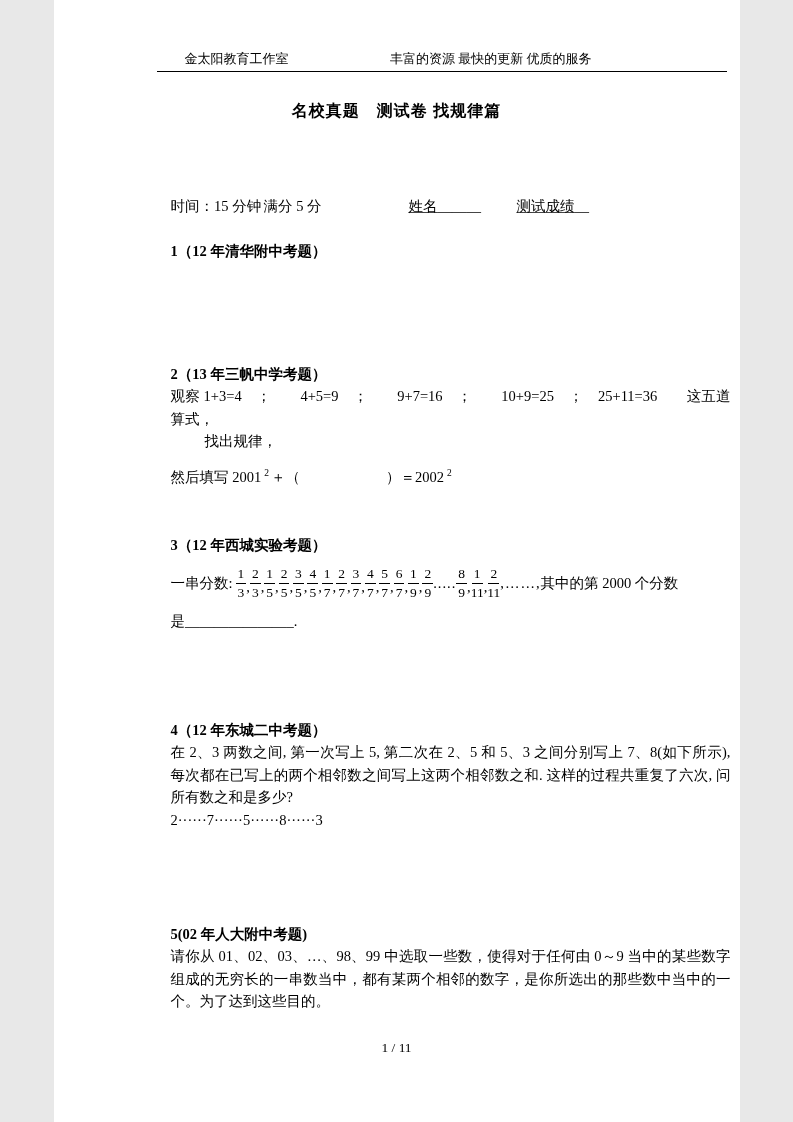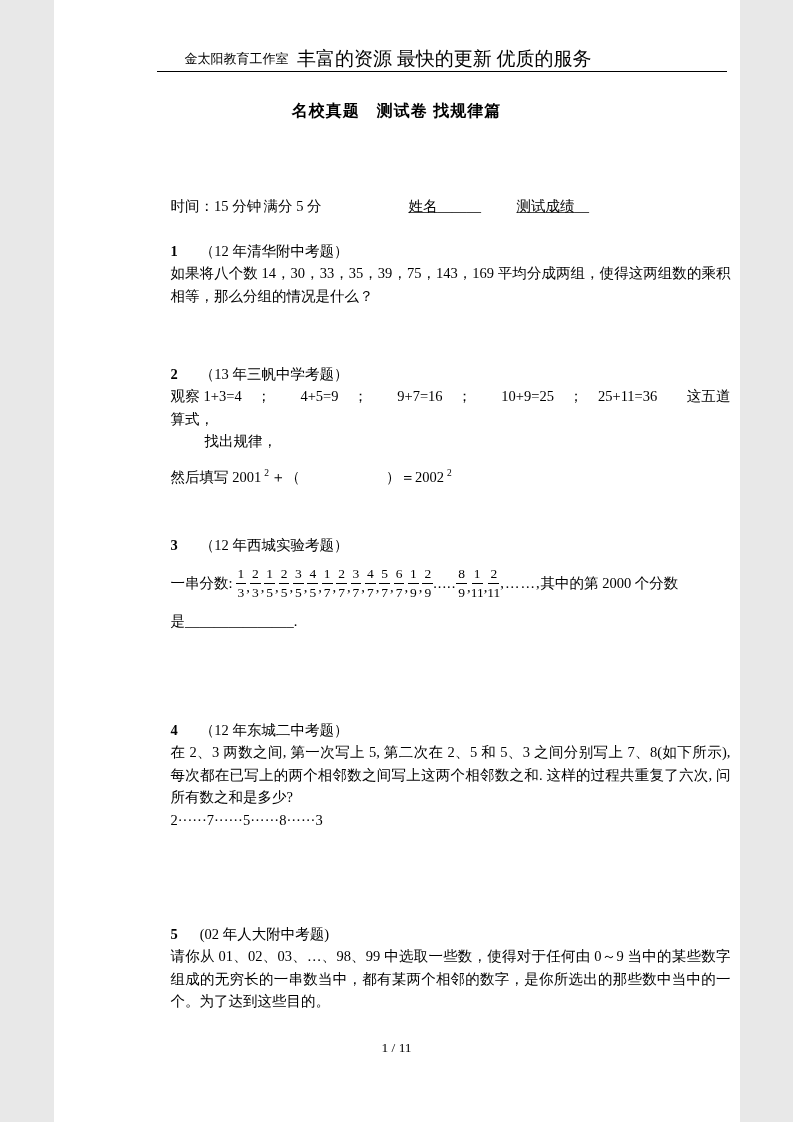--- a/index.html
+++ b/index.html
@@ -9,42 +9,42 @@
     margin:0 auto;
     background:#ffffff;
     font-family:"Liberation Serif","DejaVu Serif",serif;
     color:#000;
     font-size:14.5px;
     line-height:22.4px;
     overflow:hidden;
   }
   
   .hdr-left{position:absolute;left:131px;top:50px;font-size:13px;line-height:18px;}
-  .hdr-right{position:absolute;right:148px;top:50px;font-size:19px;line-height:18px;}
+  .hdr-right{position:absolute;right:148px;top:50px;font-size:13px;line-height:18px;}
   .hdr-rule{position:absolute;left:103px;top:71px;width:570px;height:0;border-top:1.6px solid #000;}
   
   .title{
     position:absolute;left:0;right:0;top:97px;
     text-align:center;
     font-family:"Liberation Sans","DejaVu Sans",sans-serif;
     font-weight:700;font-size:16px;line-height:28px;letter-spacing:1px;
   }
   
   .meta{position:absolute;left:0;top:195px;width:793px;height:24px;}
   .meta span{position:absolute;white-space:pre;}
   .meta .m-time{left:117px;}
   .meta .m-score{left:210px;}
   .meta .m-name{left:355px;}
   .meta .m-result{left:463px;}
   
   .block{position:absolute;left:117px;width:560px;}
   .q1{top:240px;} .q2{top:363px;} .q3{top:534px;} .q4{top:719px;} .q5{top:923px;}
   .qhead{margin:0;}
   .qnum{font-weight:700;}
-  .qsrc{margin-left:22px;}
+  .qsrc{font-weight:bold;}
   .qbody{margin:0;text-align:justify;}
   .prewrap{white-space:pre-wrap;}
   .indent{padding-left:34px;}
   .formula{margin-top:9px;white-space:nowrap;}
   .formula sup{font-size:9.5px;vertical-align:6px;margin-left:3px;margin-right:2px;}
   .paren-gap{display:inline-block;width:86px;}
   
   .seq-row{display:flex;align-items:center;margin-top:10px;width:560px;white-space:nowrap;}
   .seq-prefix{align-self:center;margin-right:3px;}
   .seq-tail{align-self:center;}
@@ -72,21 +72,20 @@
 
   <div class="meta">
     <span class="m-time">时间：15 分钟</span>
     <span class="m-score">满分 5 分</span>
     <span class="m-name"><span>姓名</span><span>__________</span></span>
     <span class="m-result"><span>测试成绩</span><span>__________</span></span>
   </div>
 
   <div class="block q1">
     <p class="qhead"><span class="qnum">1</span><span class="qsrc">（12 年清华附中考题）</span></p>
-    <p class="qbody">如果将八个数 14，30，33，35，39，75，143，169 平均分成两组，使得这两组数的乘积相等，那么分组的情况是什么？</p>
   </div>
 
   <div class="block q2">
     <p class="qhead"><span class="qnum">2</span><span class="qsrc">（13 年三帆中学考题）</span></p>
     <p class="qbody prewrap">观察 1+3=4　；　　4+5=9　；　　9+7=16　；　　10+9=25　；　25+11=36　　这五道算式，</p>
     <p class="qbody indent">找出规律，</p>
     <p class="qbody formula"><span>然后填写 2001</span><sup>2</sup><span>＋（</span><span class="paren-gap"></span><span>）＝2002</span><sup>2</sup></p>
   </div>
 
   <div class="block q3">

